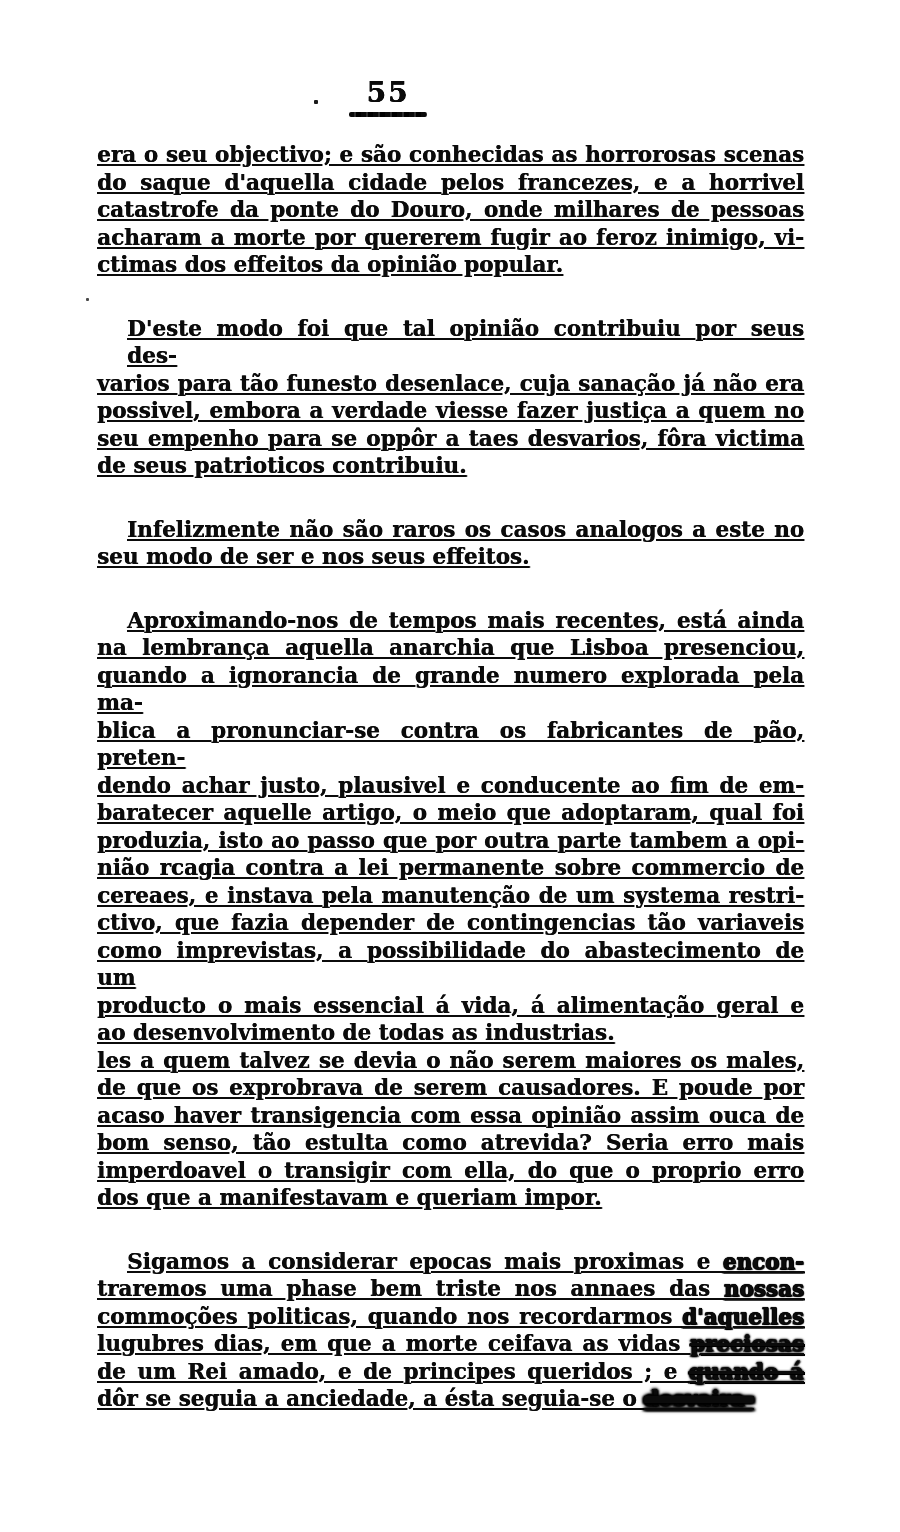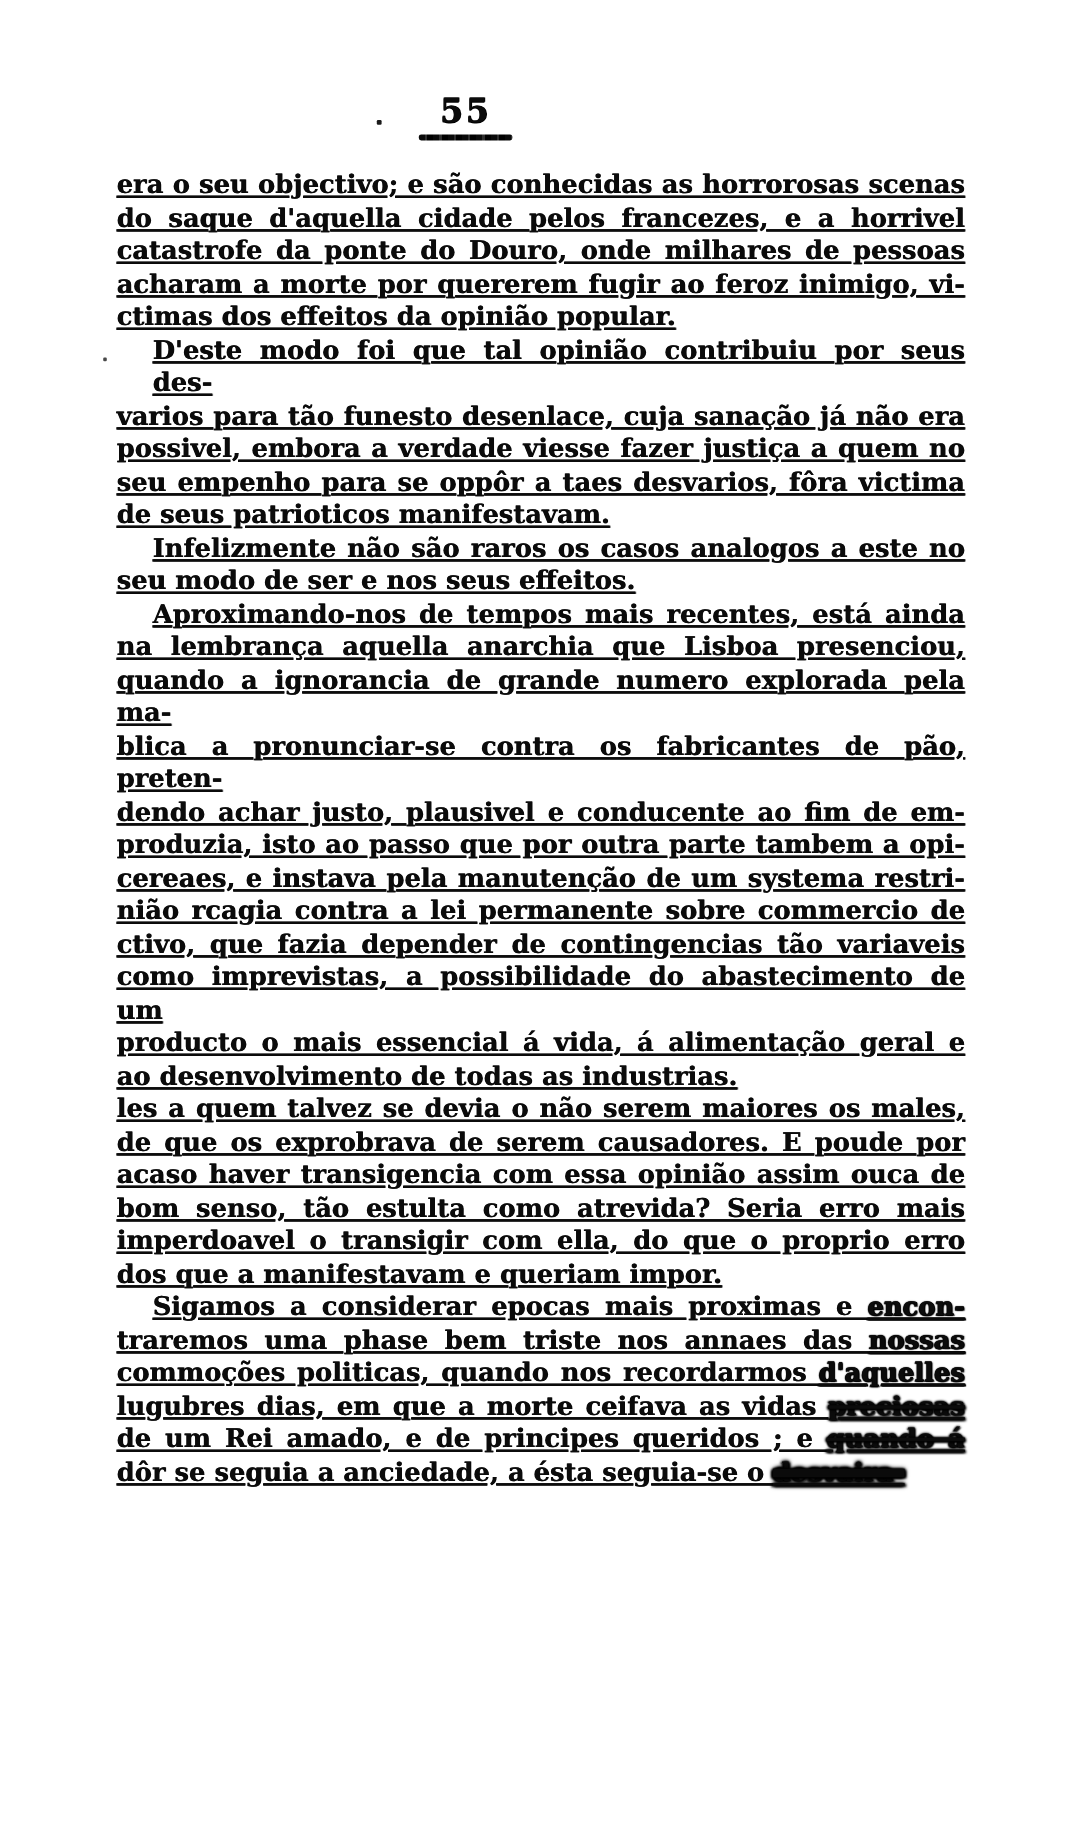--- a/index.html
+++ b/index.html
@@ -52,21 +52,21 @@
   .line {
     font-size: 21.5px;
     font-weight: bold;
     line-height: 27.5px;
     text-align: justify;
     text-align-last: justify;
     white-space: normal;
     text-shadow: 0.45px 0 0 currentColor;
   }
   .line.last { text-align-last: left; }
-  .line.indent { padding-left: 30px; }
+  .line.indent { padding-left: 30px; margin-top: 36px; }
   .smudge {
     text-shadow: 0 0 1px #000, 1px 0.5px 1px #000, -0.5px 0.5px 0.8px #000, 0.45px 0 0 #000;
   }
   .smudge.lv2 {
     text-shadow: 0 0 1.5px #000, 1px 1px 1.5px #000, -1px 0.5px 1.5px #000, 0 0 2.5px rgba(0,0,0,0.85);
     text-decoration: line-through;
     text-decoration-thickness: 3px;
   }
   .smudge.lv3 {
     text-shadow: 0 0 2px #000, 0 0 3px #000, 1.5px 1px 2px #000, -1.5px 1px 2px #000, 0 0 4px rgba(0,0,0,0.95);
@@ -100,35 +100,36 @@
         <div class="line"><span>do saque d'aquella cidade pelos francezes, e a horrivel</span></div>
         <div class="line"><span>catastrofe da ponte do Douro, onde milhares de pessoas</span></div>
         <div class="line"><span>acharam a morte por quererem fugir ao feroz inimigo, vi-</span></div>
         <div class="line last"><span>ctimas dos effeitos da opinião popular.</span></div>
       </div>
       <div class="para">
         <div class="line indent"><span>D'este modo foi que tal opinião contribuiu por seus des-</span></div>
         <div class="line"><span>varios para tão funesto desenlace, cuja sanação já não era</span></div>
         <div class="line"><span>possivel, embora a verdade viesse fazer justiça a quem no</span></div>
         <div class="line"><span>seu empenho para se oppôr a taes desvarios, fôra victima</span></div>
-        <div class="line last"><span>de seus patrioticos manifestavam.</span></div>
+        <div class="line last"><span>de seus patrioticos contribuiu.</span></div>
       </div>
       <div class="para">
         <div class="line indent"><span>Infelizmente não são raros os casos analogos a este no</span></div>
         <div class="line last"><span>seu modo de ser e nos seus effeitos.</span></div>
       </div>
       <div class="para">
         <div class="line indent"><span>Aproximando-nos de tempos mais recentes, está ainda</span></div>
         <div class="line"><span>na lembrança aquella anarchia que Lisboa presenciou,</span></div>
         <div class="line"><span>quando a ignorancia de grande numero explorada pela ma-</span></div>
         <div class="line"><span>blica a pronunciar-se contra os fabricantes de pão, preten-</span></div>
         <div class="line"><span>dendo achar justo, plausivel e conducente ao fim de em-</span></div>
+        <div class="line"><span>baratecer aquelle artigo, o meio que adoptaram, qual foi</span></div>
         <div class="line"><span>produzia, isto ao passo que por outra parte tambem a opi-</span></div>
+        <div class="line"><span>nião rcagia contra a lei permanente sobre commercio de</span></div>
         <div class="line"><span>cereaes, e instava pela manutenção de um systema restri-</span></div>
-        <div class="line"><span>nião rcagia contra a lei permanente sobre commercio de</span></div>
         <div class="line"><span>ctivo, que fazia depender de contingencias tão variaveis</span></div>
         <div class="line"><span>como imprevistas, a possibilidade do abastecimento de um</span></div>
         <div class="line"><span>producto o mais essencial á vida, á alimentação geral e</span></div>
         <div class="line last"><span>ao desenvolvimento de todas as industrias.</span></div>
       </div>
       <div class="para">
         <div class="line"><span>les a quem talvez se devia o não serem maiores os males,</span></div>
         <div class="line"><span>de que os exprobrava de serem causadores. E poude por</span></div>
         <div class="line"><span>acaso haver transigencia com essa opinião assim ouca de</span></div>
         <div class="line"><span>bom senso, tão estulta como atrevida? Seria erro mais</span></div>

